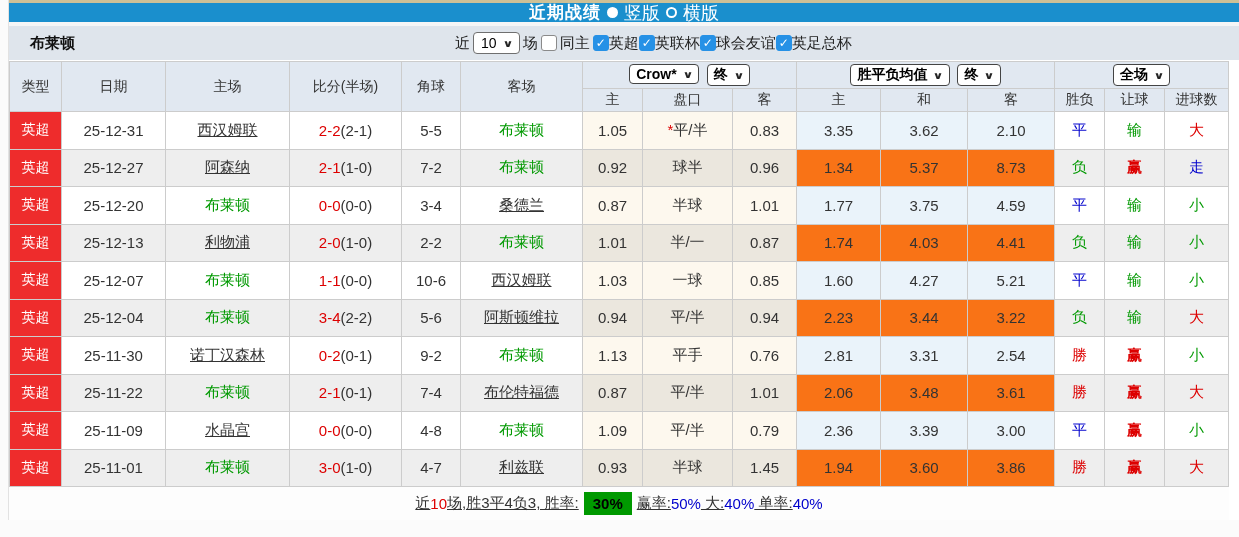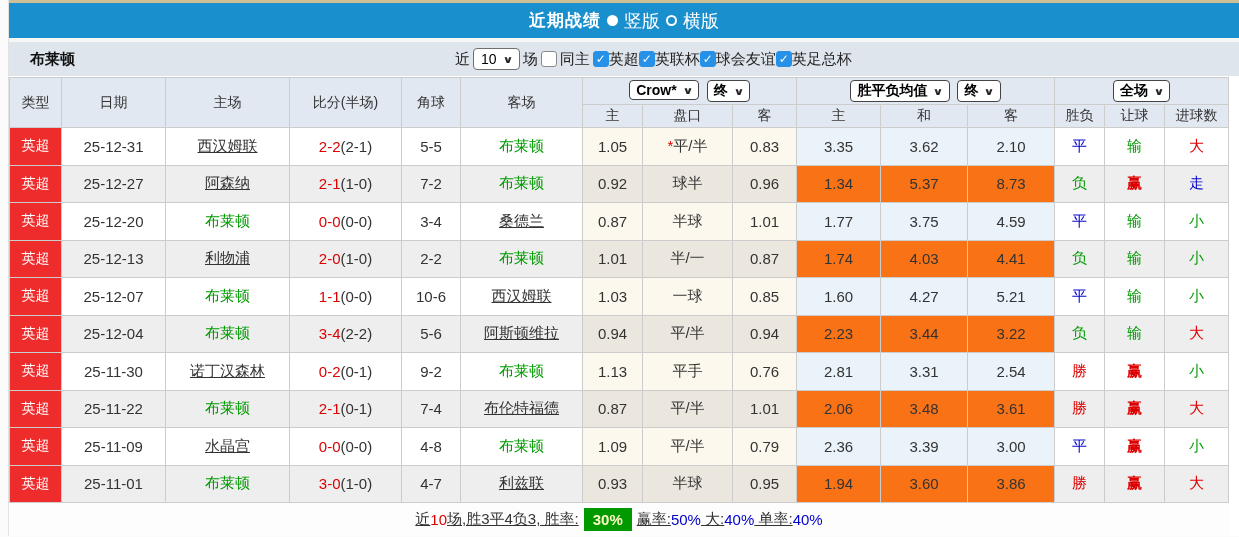--- a/index.html
+++ b/index.html
@@ -8,21 +8,21 @@
     width:1239px; height:537px; overflow:hidden;
     background:#fbfbfb;
     font-family:"Liberation Sans","DejaVu Sans",sans-serif;
     color:#333;
   }
   .page { margin-left:8px; border-left:1px solid #e2e2e2; width:1231px; background:#fff; }
 
   .top-strip { height:3px; background:#cdc096; }
 
   .title-bar {
-    height:35px; background:#1a8fcd;
+    height:19px; background:#1a8fcd;
     display:flex; align-items:center; justify-content:center; gap:6px;
     color:#fff;
   }
   .title-bar .title { font-weight:bold; font-size:17px; letter-spacing:1px; }
   .radio { width:11px; height:11px; border:2px solid #fff; border-radius:50%; display:inline-block; }
   .radio.selected { background:#fff; }
   .radio-label { font-size:18px; }
 
   .gap { height:4px; background:#f6f6f6; }
 
@@ -68,21 +68,21 @@
   .c-black { color:#333;text-decoration:underline; }
   .bold { font-weight:bold; }
   .score .half { color:#333; }
 
   .footer {
     width:1220px; height:33px; background:#fdfdfd;
     display:flex; align-items:center; justify-content:center;
     font-size:15px; color:#222;
   }
   .footer span { white-space:pre; }
-  .pct-badge { background:#009900; color:#fef9c3; font-weight:bold; padding:3px 9px; margin:0 5px; }
+  .pct-badge { background:#009900; color:#000000; font-weight:bold; padding:3px 9px; margin:0 5px; }
 </style>
 </head>
 <body>
 
 <div class="page">
 
   <div class="top-strip"></div>
 
   <div class="title-bar">
     <span class="title">近期战绩</span>
@@ -342,21 +342,21 @@
   </tr>
         <tr class="even">
     <td class="type">英超</td>
     <td class="date">25-11-01</td>
     <td class="home c-green">布莱顿</td>
     <td class="score"><span class="full c-red">3-0</span><span class="half">(1-0)</span></td>
     <td class="corners">4-7</td>
     <td class="away c-black">利兹联</td>
     <td class="crow oddsh">0.93</td>
     <td class="crow handicap"><span class="star c-red"></span><span class="htext">半球</span></td>
-    <td class="crow oddsa">0.95</td>
+    <td class="crow oddsa">1.45</td>
     <td class="avg">1.94</td>
     <td class="avg">3.60</td>
     <td class="avg">3.86</td>
     <td class="res res-wdl c-red">勝</td>
     <td class="res res-handicap c-red bold">赢</td>
     <td class="res res-goals c-red">大</td>
   </tr>
       </tbody>
   </table>
 

